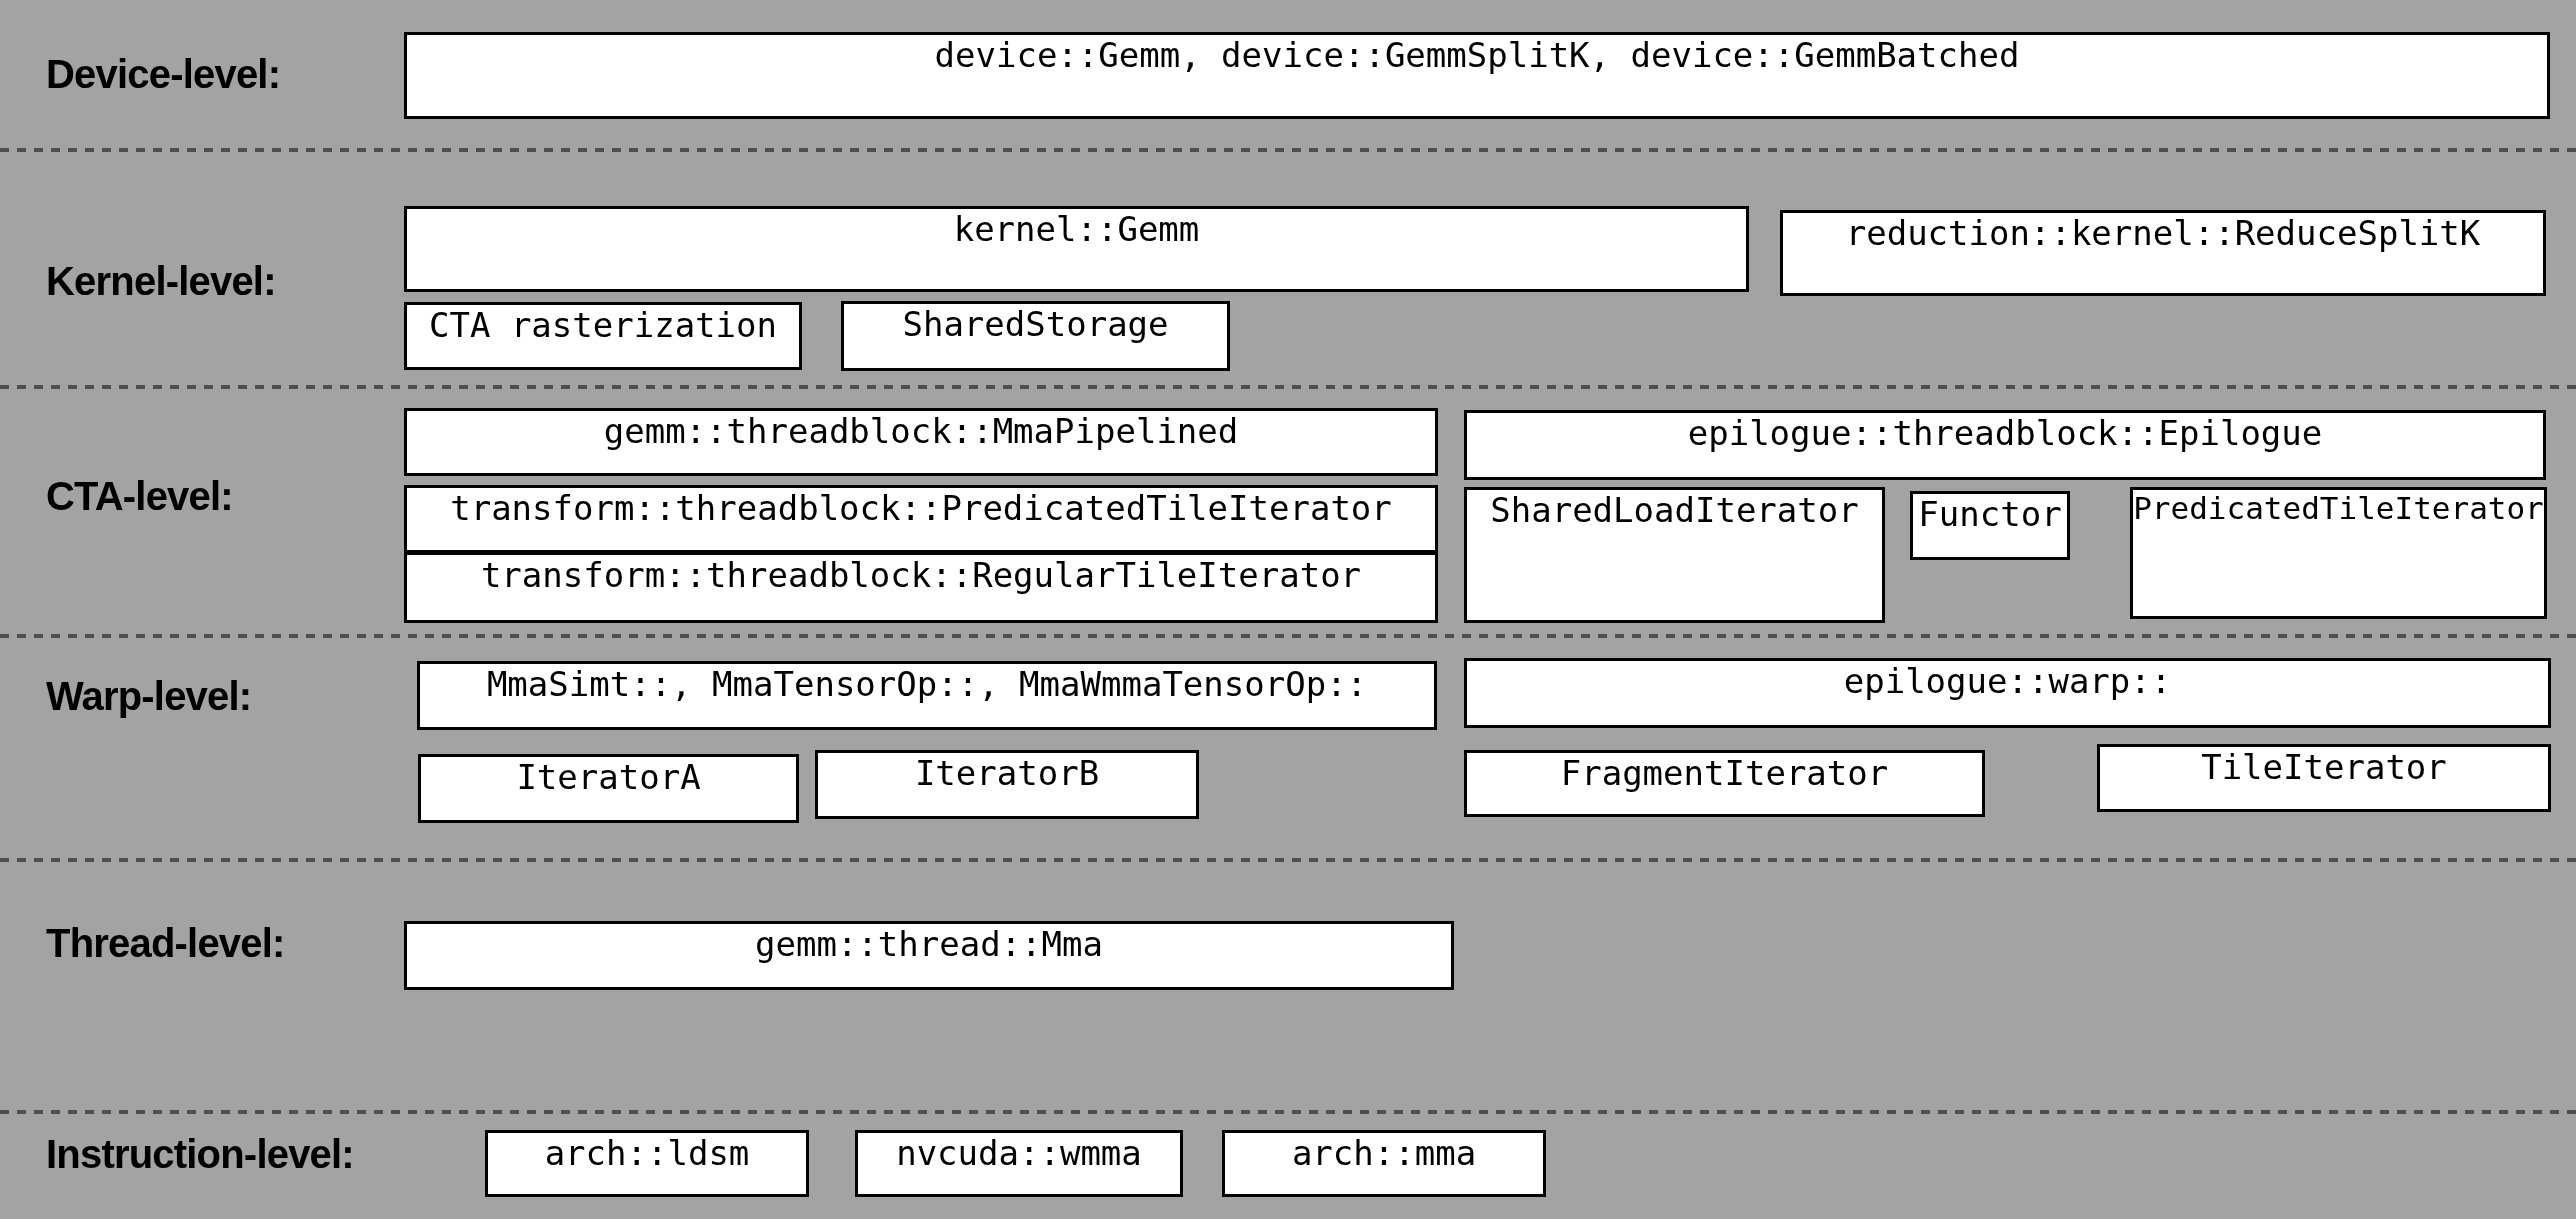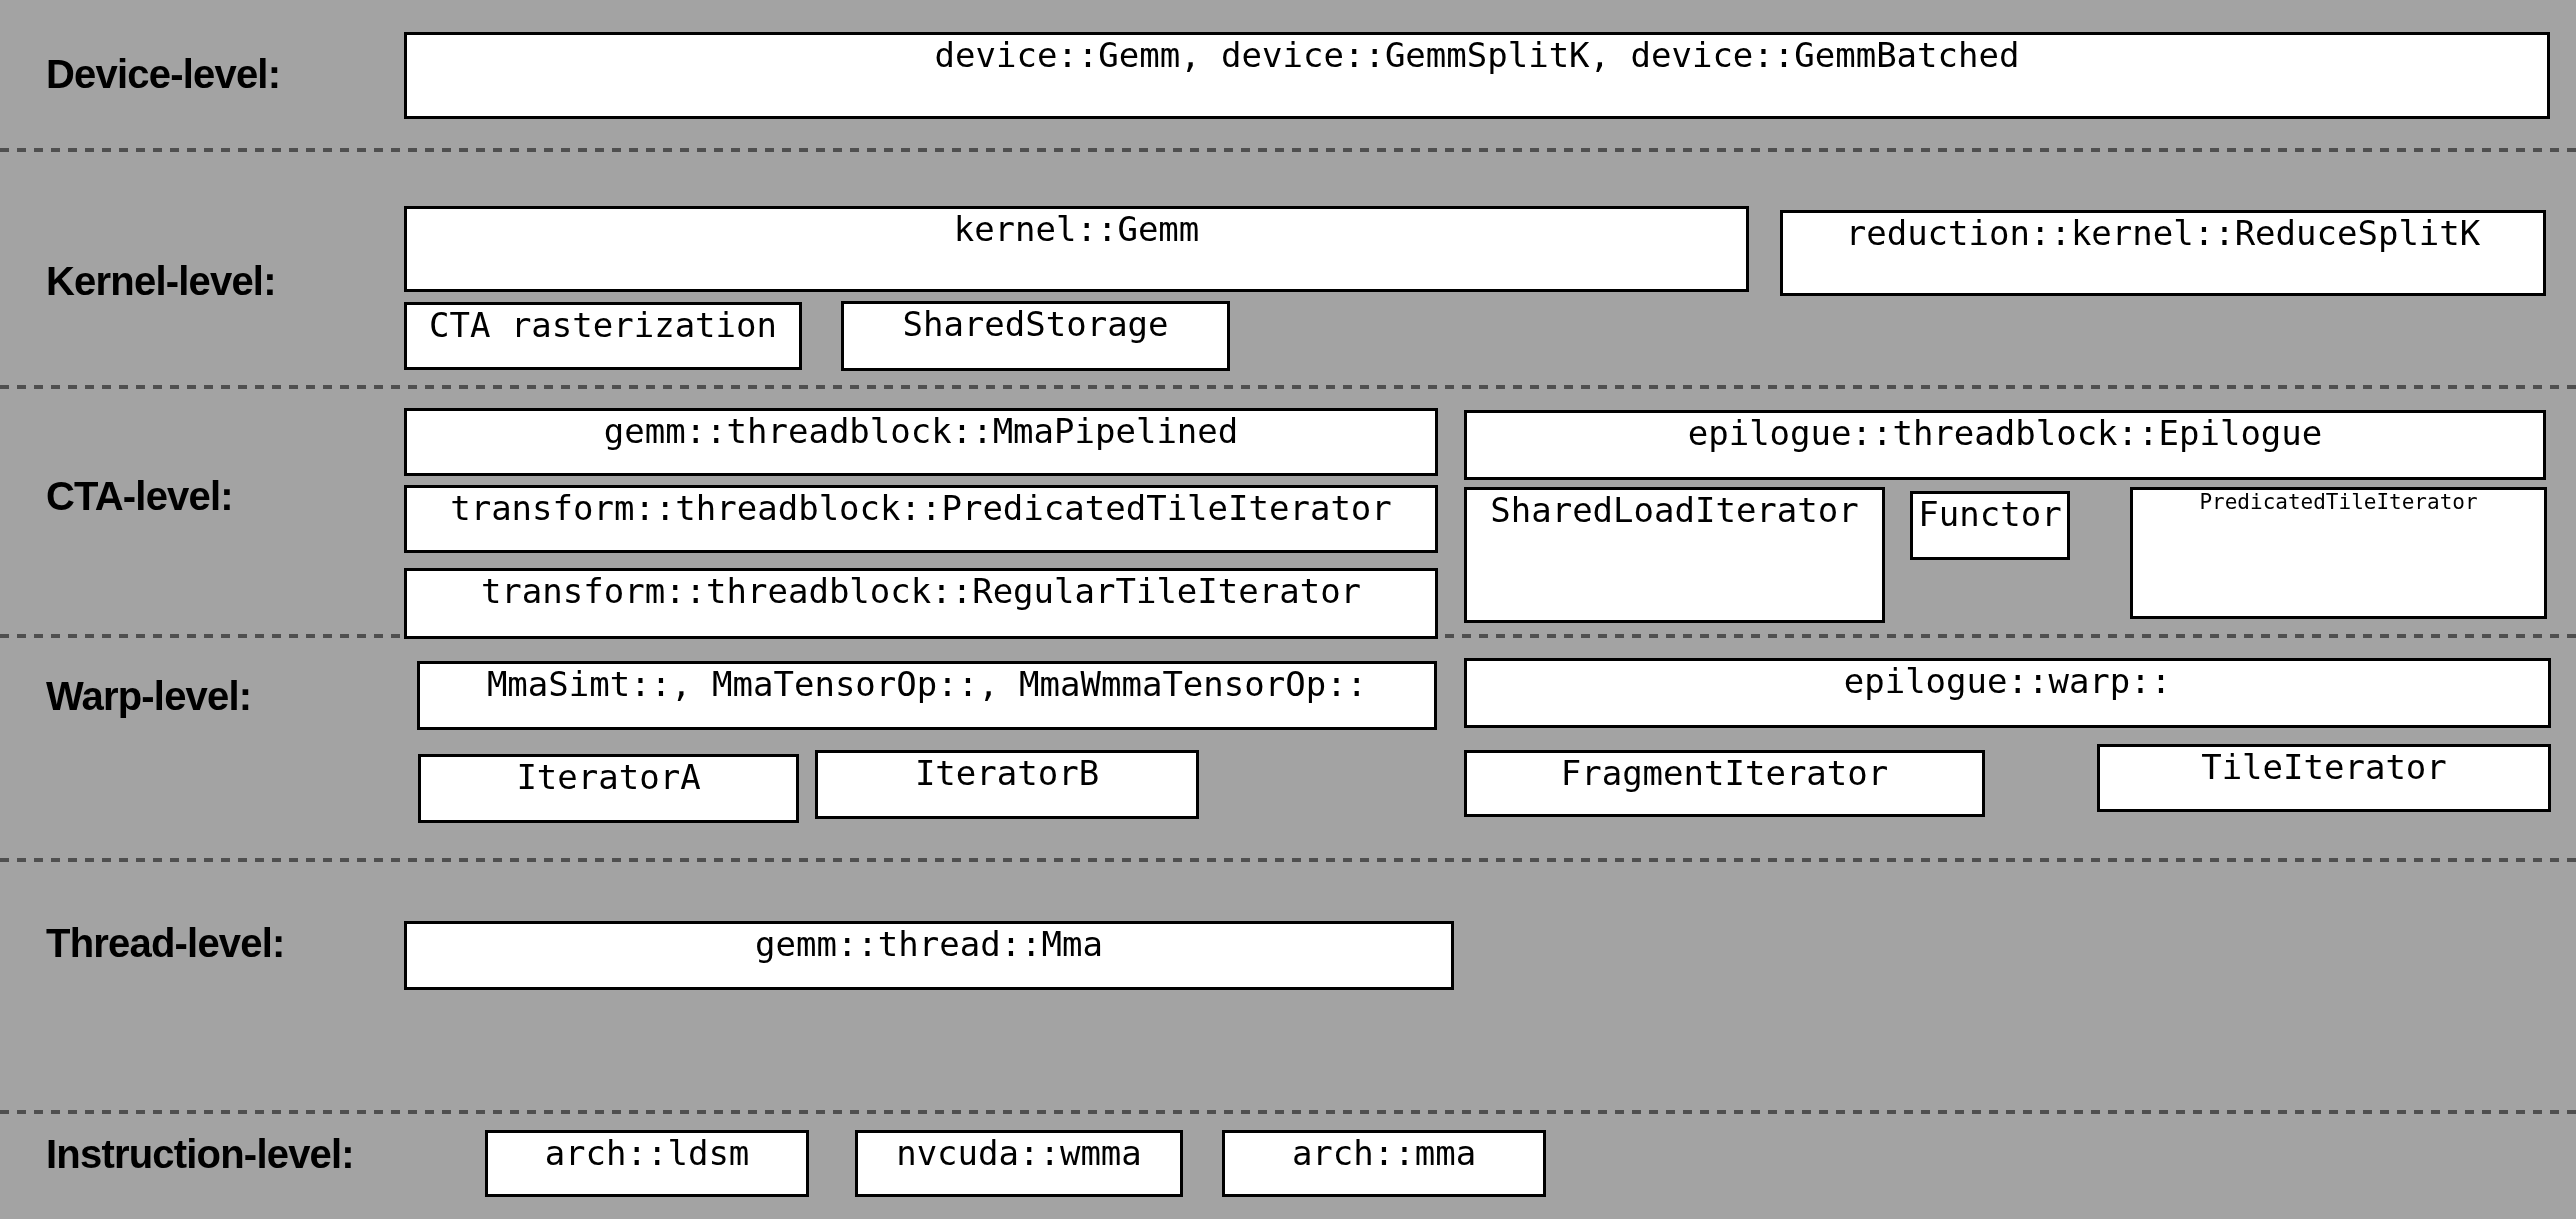--- a/index.html
+++ b/index.html
@@ -40,21 +40,21 @@
     box-sizing: border-box;
     border: 3.1px solid #000000;
     background: #ffffff;
     display: flex;
     align-items: flex-start;
     justify-content: center;
     font-size: 34px;
     white-space: nowrap;
     overflow: visible;
   }
-  .fs41 { font-size: 21px; }
+  .fs41 { font-size: 31px; }
 </style>
 </head>
 <body>
 
 <div id="canvas">
 
   <div class="dash-line" style="top:148px"></div>
   <div class="dash-line" style="top:385px"></div>
   <div class="dash-line" style="top:634px"></div>
   <div class="dash-line" style="top:858px"></div>
@@ -83,21 +83,21 @@
   <div class="box" style="left:841px; top:301px; width:389px; height:70px">
     <span>SharedStorage</span>
   </div>
 
   <div class="box" style="left:404px; top:408px; width:1034px; height:68px">
     <span>gemm::threadblock::MmaPipelined</span>
   </div>
   <div class="box" style="left:404px; top:485px; width:1034px; height:68px">
     <span>transform::threadblock::PredicatedTileIterator</span>
   </div>
-  <div class="box" style="left:404px; top:568px; width:1034px; height:71px">
+  <div class="box" style="left:404px; top:552px; width:1034px; height:71px">
     <span>transform::threadblock::RegularTileIterator</span>
   </div>
 
   <div class="box" style="left:1464px; top:410px; width:1082px; height:70px">
     <span>epilogue::threadblock::Epilogue</span>
   </div>
   <div class="box" style="left:1464px; top:487px; width:421px; height:136px">
     <span>SharedLoadIterator</span>
   </div>
   <div class="box" style="left:1910px; top:491px; width:160px; height:69px">

